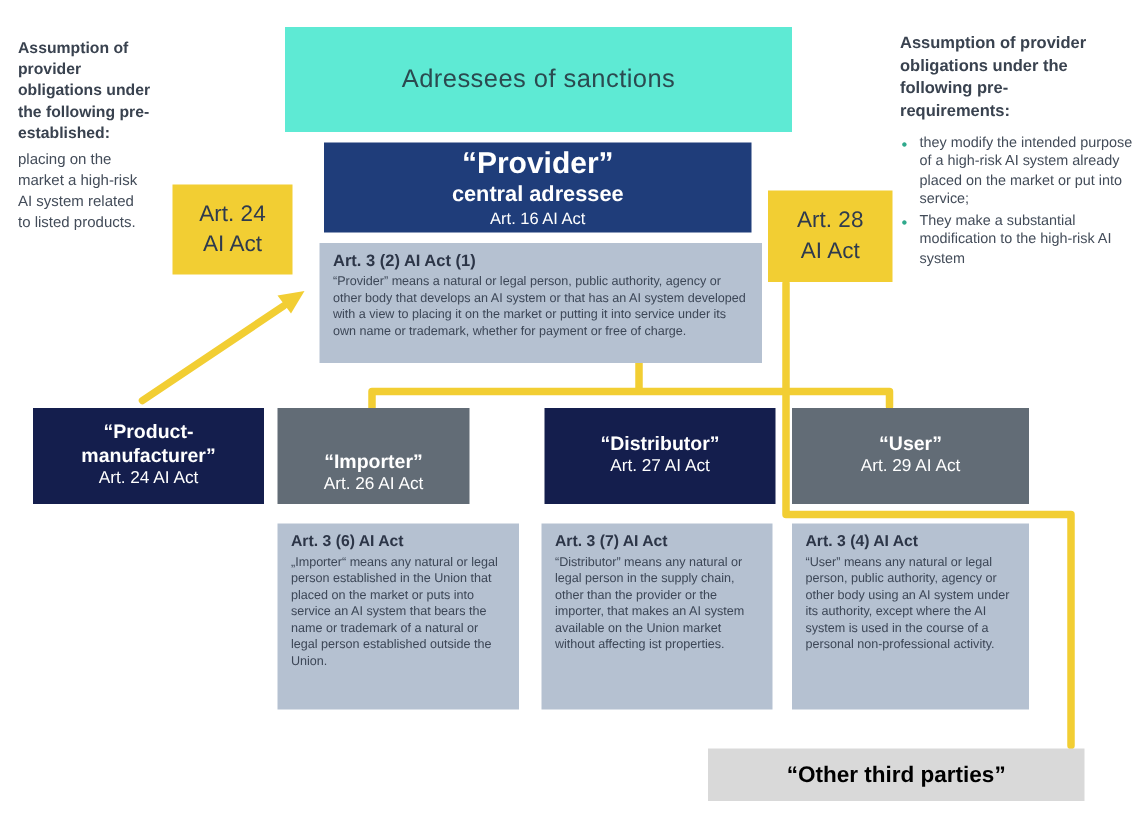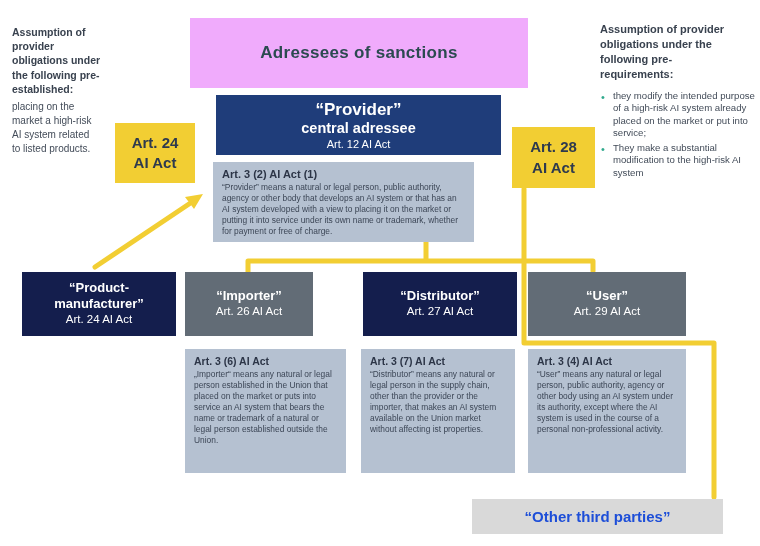--- a/index.html
+++ b/index.html
@@ -4,53 +4,53 @@
 <style>
   html,body{margin:0;padding:0;background:#fff;}
   #canvas{
     position:relative;width:760px;height:546px;background:#ffffff;
     font-family:"Liberation Sans",sans-serif;overflow:hidden;
   }
   #connectors{position:absolute;left:0;top:0;z-index:0;}
   .box{position:absolute;z-index:1;box-sizing:border-box;}
   .center-col{display:flex;flex-direction:column;align-items:center;justify-content:center;text-align:center;}
 
-  .banner{left:190px;top:18px;width:338px;height:70px;background:#f0abfc;color:#2b4a50;
-          font-size:17px;font-weight:bold;letter-spacing:.3px;}
+  .banner{left:190px;top:18px;width:338px;height:70px;background:#5eead4;color:#2b4a50;
+          font-size:17px;font-weight:normal;letter-spacing:.3px;}
   .provider{left:216px;top:95px;width:285px;height:60px;background:#1f3d7a;color:#fff;}
-  .provider .t1{font-size:17px;font-weight:bold;line-height:1.25;}
+  .provider .t1{font-size:20px;font-weight:bold;line-height:1.25;}
   .provider .t2{font-size:14.5px;font-weight:bold;line-height:1.2;}
   .provider .t3{font-size:11px;line-height:1.3;}
 
-  .badge{background:#f2ce33;color:#2e3a4e;font-weight:bold;font-size:15px;line-height:1.35;}
+  .badge{background:#f2ce33;color:#2e3a4e;font-weight:normal;font-size:15px;line-height:1.35;}
   .badge24{left:115px;top:123px;width:80px;height:60px;}
   .badge28{left:512px;top:127px;width:83px;height:61px;}
 
   .defbox{background:#b5c1d1;padding:6px 9px 6px 9px;color:#3c4656;}
   .defbox .dh{font-size:11px;font-weight:bold;color:#2c3547;margin-bottom:2px;}
   .defbox .db{font-size:8.4px;line-height:1.3;}
-  .pdef{left:213px;top:162px;width:261px;height:80px;}
+  .pdef{left:213px;top:162px;width:295px;height:80px;}
 
   .actor{top:272px;height:64px;color:#fff;padding:4px 7px;}
   .actor .at{font-size:13px;font-weight:bold;line-height:1.25;}
   .actor .aa{font-size:11.5px;line-height:1.35;}
   .navy{background:#141e4d;}
   .gray{background:#626c76;}
   .actor-pm{left:22px;width:154px;}
-  .actor-imp{left:185px;width:128px;}
+  .actor-imp{left:185px;width:128px;justify-content:flex-end;}
   .actor-dist{left:363px;width:154px;}
   .actor-user{left:528px;width:158px;}
 
   .d2{top:349px;height:124px;}
   .d2 .dh{font-size:10.5px;}
   .def-imp{left:185px;width:161px;}
   .def-dist{left:361px;width:154px;}
   .def-user{left:528px;width:158px;}
 
-  .other{left:472px;top:499px;width:251px;height:35px;background:#d9d9d9;color:#1d4ed8;
+  .other{left:472px;top:499px;width:251px;height:35px;background:#d9d9d9;color:#000000;
          font-size:15px;font-weight:bold;}
 
   .note-h{font-weight:bold;color:#39424f;white-space:pre-line;}
   .lnote-h{left:12px;top:25px;width:115px;font-size:10.5px;line-height:1.35;}
   .lnote-b{left:12px;top:100px;width:118px;font-size:10px;line-height:1.4;color:#434c59;white-space:pre-line;}
   .rnote-h{left:600px;top:22px;width:160px;font-size:11px;line-height:1.35;}
   .rnote-list{left:600px;top:90px;width:158px;margin:0;padding:0;list-style:none;}
   .rnote-list li{position:relative;padding-left:13px;font-size:9.6px;line-height:1.28;
                  color:#434c59;margin-bottom:3px;}
   .rnote-list li::before{content:"\2022";position:absolute;left:1px;top:0;color:#2fa98c;
@@ -90,21 +90,21 @@
     <li>They make a substantial modification to the high-risk AI system</li>
   </ul>
 
   <div class="box banner center-col">
     <span>Adressees of sanctions</span>
   </div>
 
   <div class="box provider center-col">
     <span class="t1">“Provider”</span>
     <span class="t2">central adressee</span>
-    <span class="t3">Art. 12 AI Act</span>
+    <span class="t3">Art. 16 AI Act</span>
   </div>
 
   <div class="box badge badge24 center-col">
     <span>Art. 24</span>
     <span>AI Act</span>
   </div>
 
   <div class="box badge badge28 center-col">
     <span>Art. 28</span>
     <span>AI Act</span>

